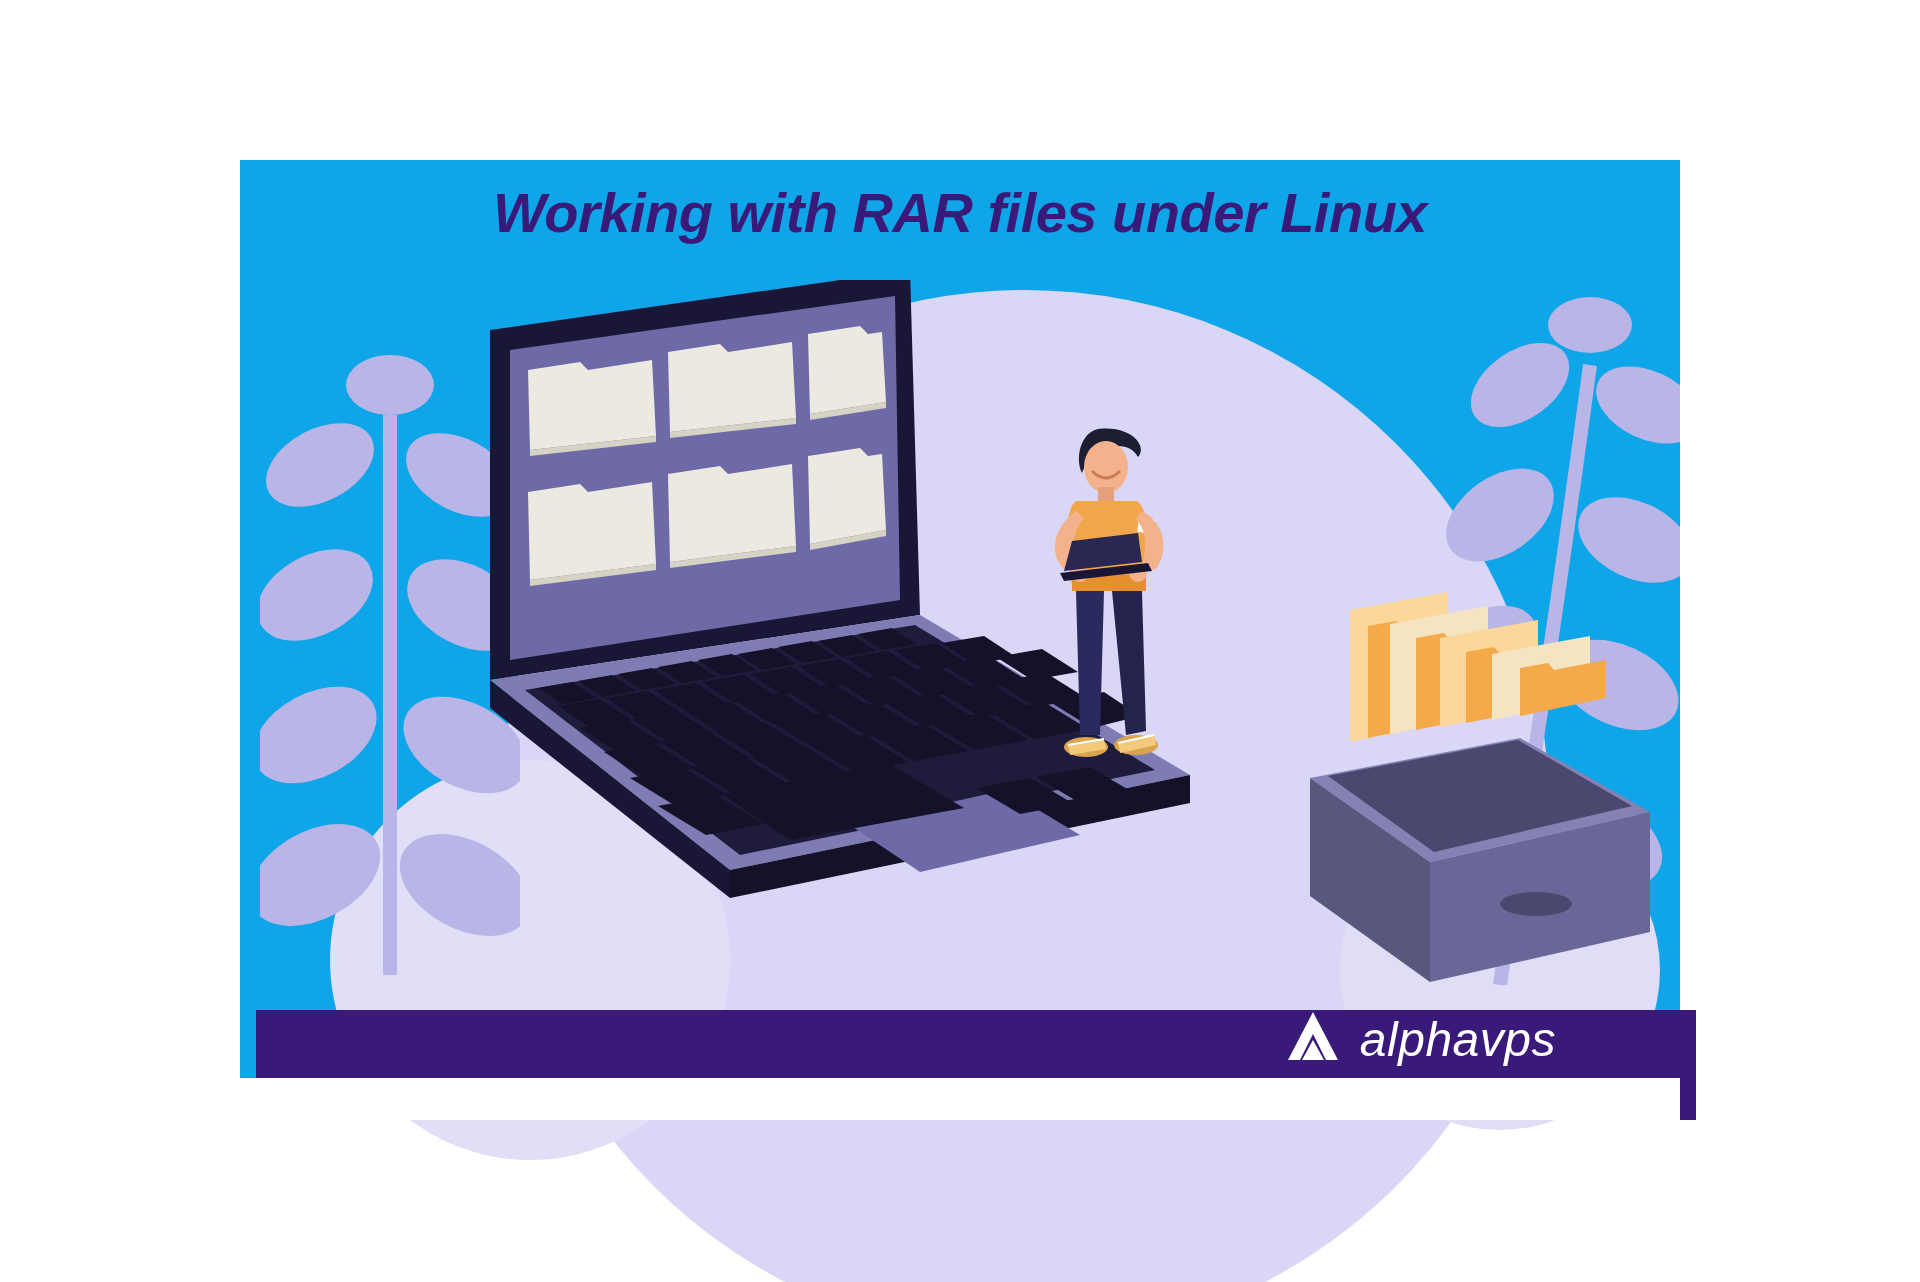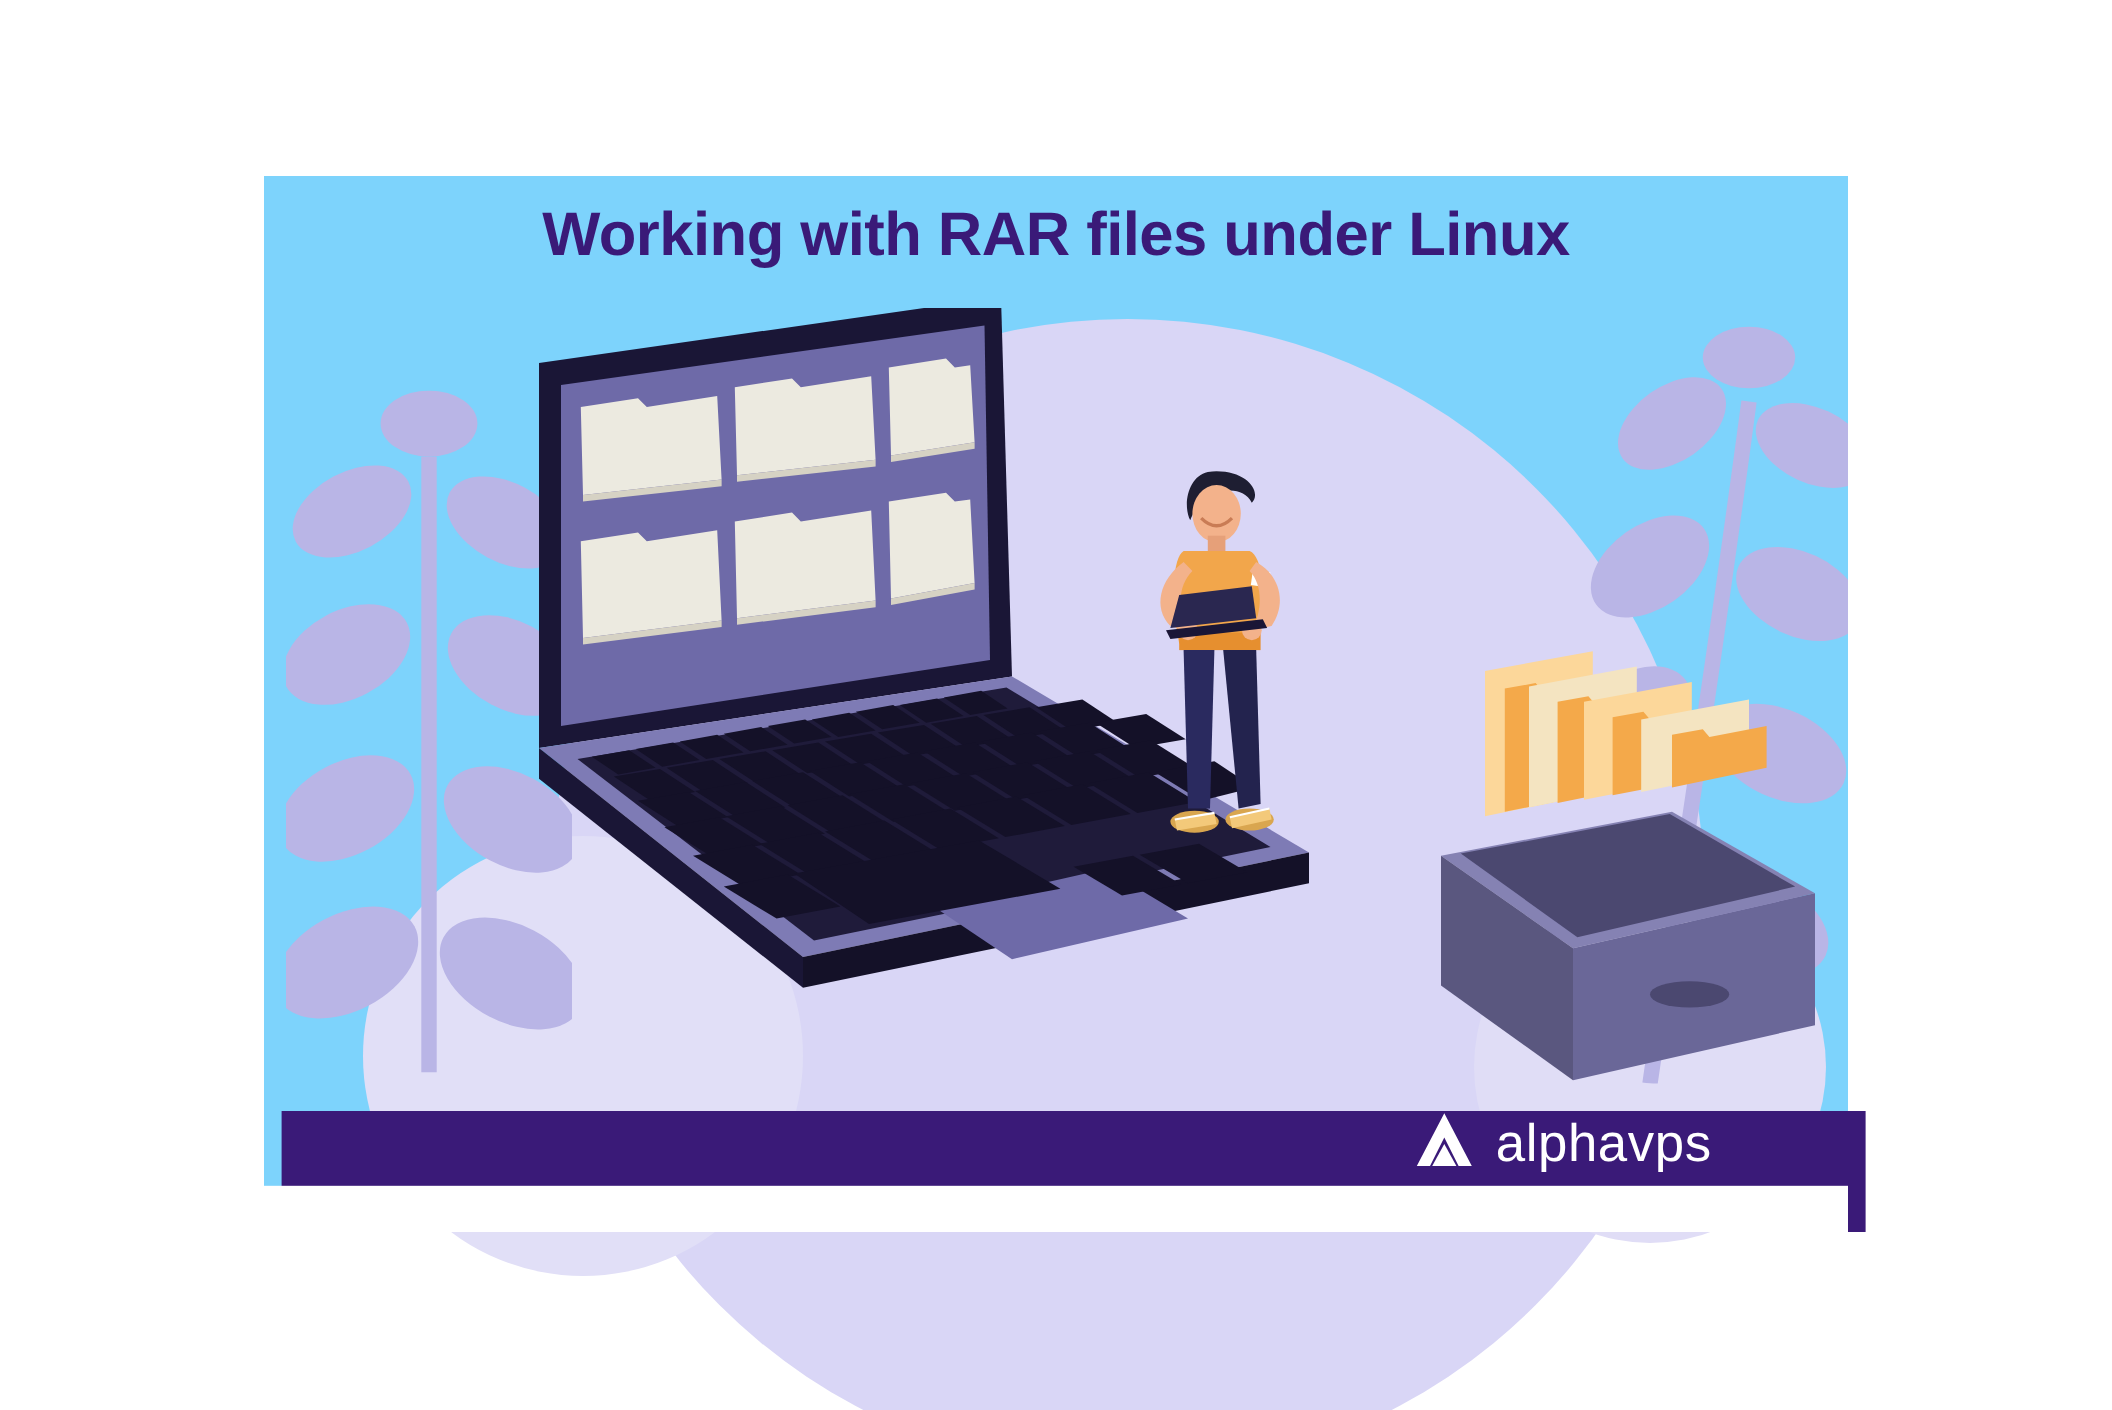--- a/index.html
+++ b/index.html
@@ -9,21 +9,22 @@
     background: #ffffff;
     font-family: 'Segoe UI', Arial, sans-serif;
     position: relative;
     overflow: hidden;
   }
   .illustration {
     width: 1440px;
     height: 960px;
     margin: 160px auto 0;
     position: relative;
-    background: #7dd3fc;
+    background: #0ea5e9;
+    font-style: italic;
   }
   .headline {
     position: absolute;
     top: 20px;
     width: 100%;
     text-align: center;
     font-size: 56px;
     font-weight: 800;
     color: #3a1a78;
     letter-spacing: -0.5px;

